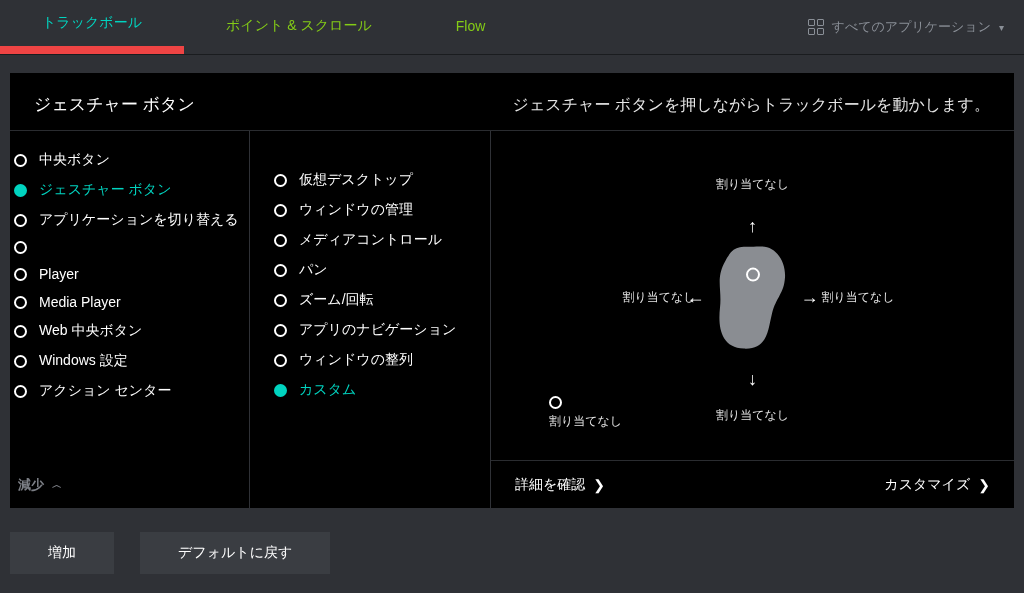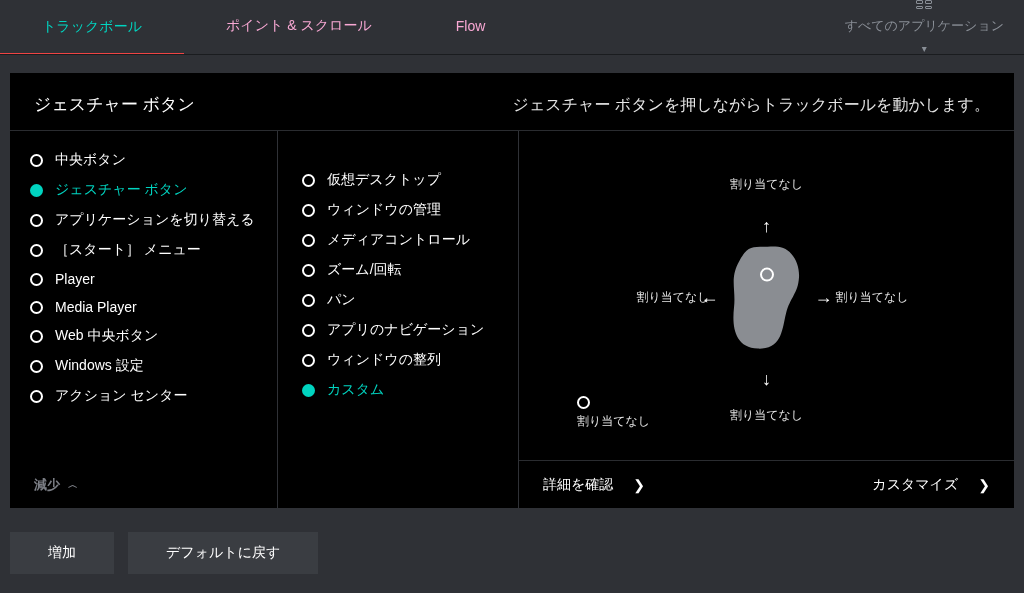--- a/index.html
+++ b/index.html
@@ -17,35 +17,34 @@
     height: 55px;
     border-bottom: 1px solid #1a1c1f;
     padding: 0 20px 0 0;
   }
   .tabs { display: flex; flex: 1; }
   .tab {
     padding: 0 42px;
     display: flex;
     align-items: center;
     font-size: 14px;
-    color: #f9a8d4;
+    color: #84cc16;
     cursor: pointer;
     border-bottom: 3px solid transparent;
   }
   .tab.active {
     color: #00d4c0;
-    border-bottom: 1px solid #ef4444;
+    border-bottom: 8px solid #ef4444;
   }
   .app-selector {
     display: flex;
     align-items: center;
     gap: 8px;
     color: #8a8f97;
     font-size: 13px;
-    flex-direction: column;
   }
   .grid-icon {
     width: 16px; height: 16px;
     display: grid;
     grid-template-columns: 1fr 1fr;
     grid-template-rows: 1fr 1fr;
     gap: 2px;
   }
   .grid-icon span {
     border: 1.5px solid #8a8f97;
@@ -70,22 +69,22 @@
     border-bottom: 1px solid #2a2c30;
   }
   .panel-title { font-size: 17px; font-weight: 500; }
   .panel-desc { font-size: 16px; color: #e6e6e6; }
   .panel-body {
     flex: 1;
     display: flex;
     overflow: hidden;
   }
   .col1 {
-    width: 268px;
-    padding: 14px 10px 0 20px;
+    width: 240px;
+    padding: 14px 10px 0 4px;
     border-right: 1px solid #2f3136;
     display: flex;
     flex-direction: column;
   }
   .col1-list {
     flex: 1;
     overflow: hidden;
     position: relative;
   }
   .col2 {
@@ -187,28 +186,28 @@
     display: flex;
     align-items: center;
     border-top: 1px solid #2a2c30;
     padding: 0 24px;
     height: 48px;
   }
   .footer-link {
     font-size: 14px;
     display: flex;
     align-items: center;
-    gap: 20px;
+    gap: 8px;
     cursor: pointer;
   }
   .footer-spacer { flex: 1; }
 
   .bottom-btns {
     display: flex;
-    gap: 14px;
+    gap: 26px;
     padding: 14px 10px;
   }
   .btn {
     background: #3a3d42;
     padding: 12px 38px;
     font-size: 14px;
     cursor: pointer;
   }
 </style>
 </head>
@@ -249,21 +248,20 @@
           <div class="opt selected">
             <span class="radio"></span>
             <span>ジェスチャー ボタン</span>
           </div>
           <div class="opt">
             <span class="radio"></span>
             <span>アプリケーションを切り替える</span>
           </div>
           <div class="opt">
             <span class="radio"></span>
-            <span>［スタート］ メニュー</span>
           </div>
           <div class="opt">
             <span class="radio"></span>
             <span>Player</span>
           </div>
           <div class="opt">
             <span class="radio"></span>
             <span>Media Player</span>
           </div>
           <div class="opt">
@@ -294,25 +292,25 @@
         <div class="opt">
           <span class="radio"></span>
           <span>ウィンドウの管理</span>
         </div>
         <div class="opt">
           <span class="radio"></span>
           <span>メディアコントロール</span>
         </div>
         <div class="opt">
           <span class="radio"></span>
+          <span>パン</span>
+        </div>
+        <div class="opt">
+          <span class="radio"></span>
           <span>ズーム/回転</span>
-        </div>
-        <div class="opt">
-          <span class="radio"></span>
-          <span>パン</span>
         </div>
         <div class="opt">
           <span class="radio"></span>
           <span>アプリのナビゲーション</span>
         </div>
         <div class="opt">
           <span class="radio"></span>
           <span>ウィンドウの整列</span>
         </div>
         <div class="opt selected">

